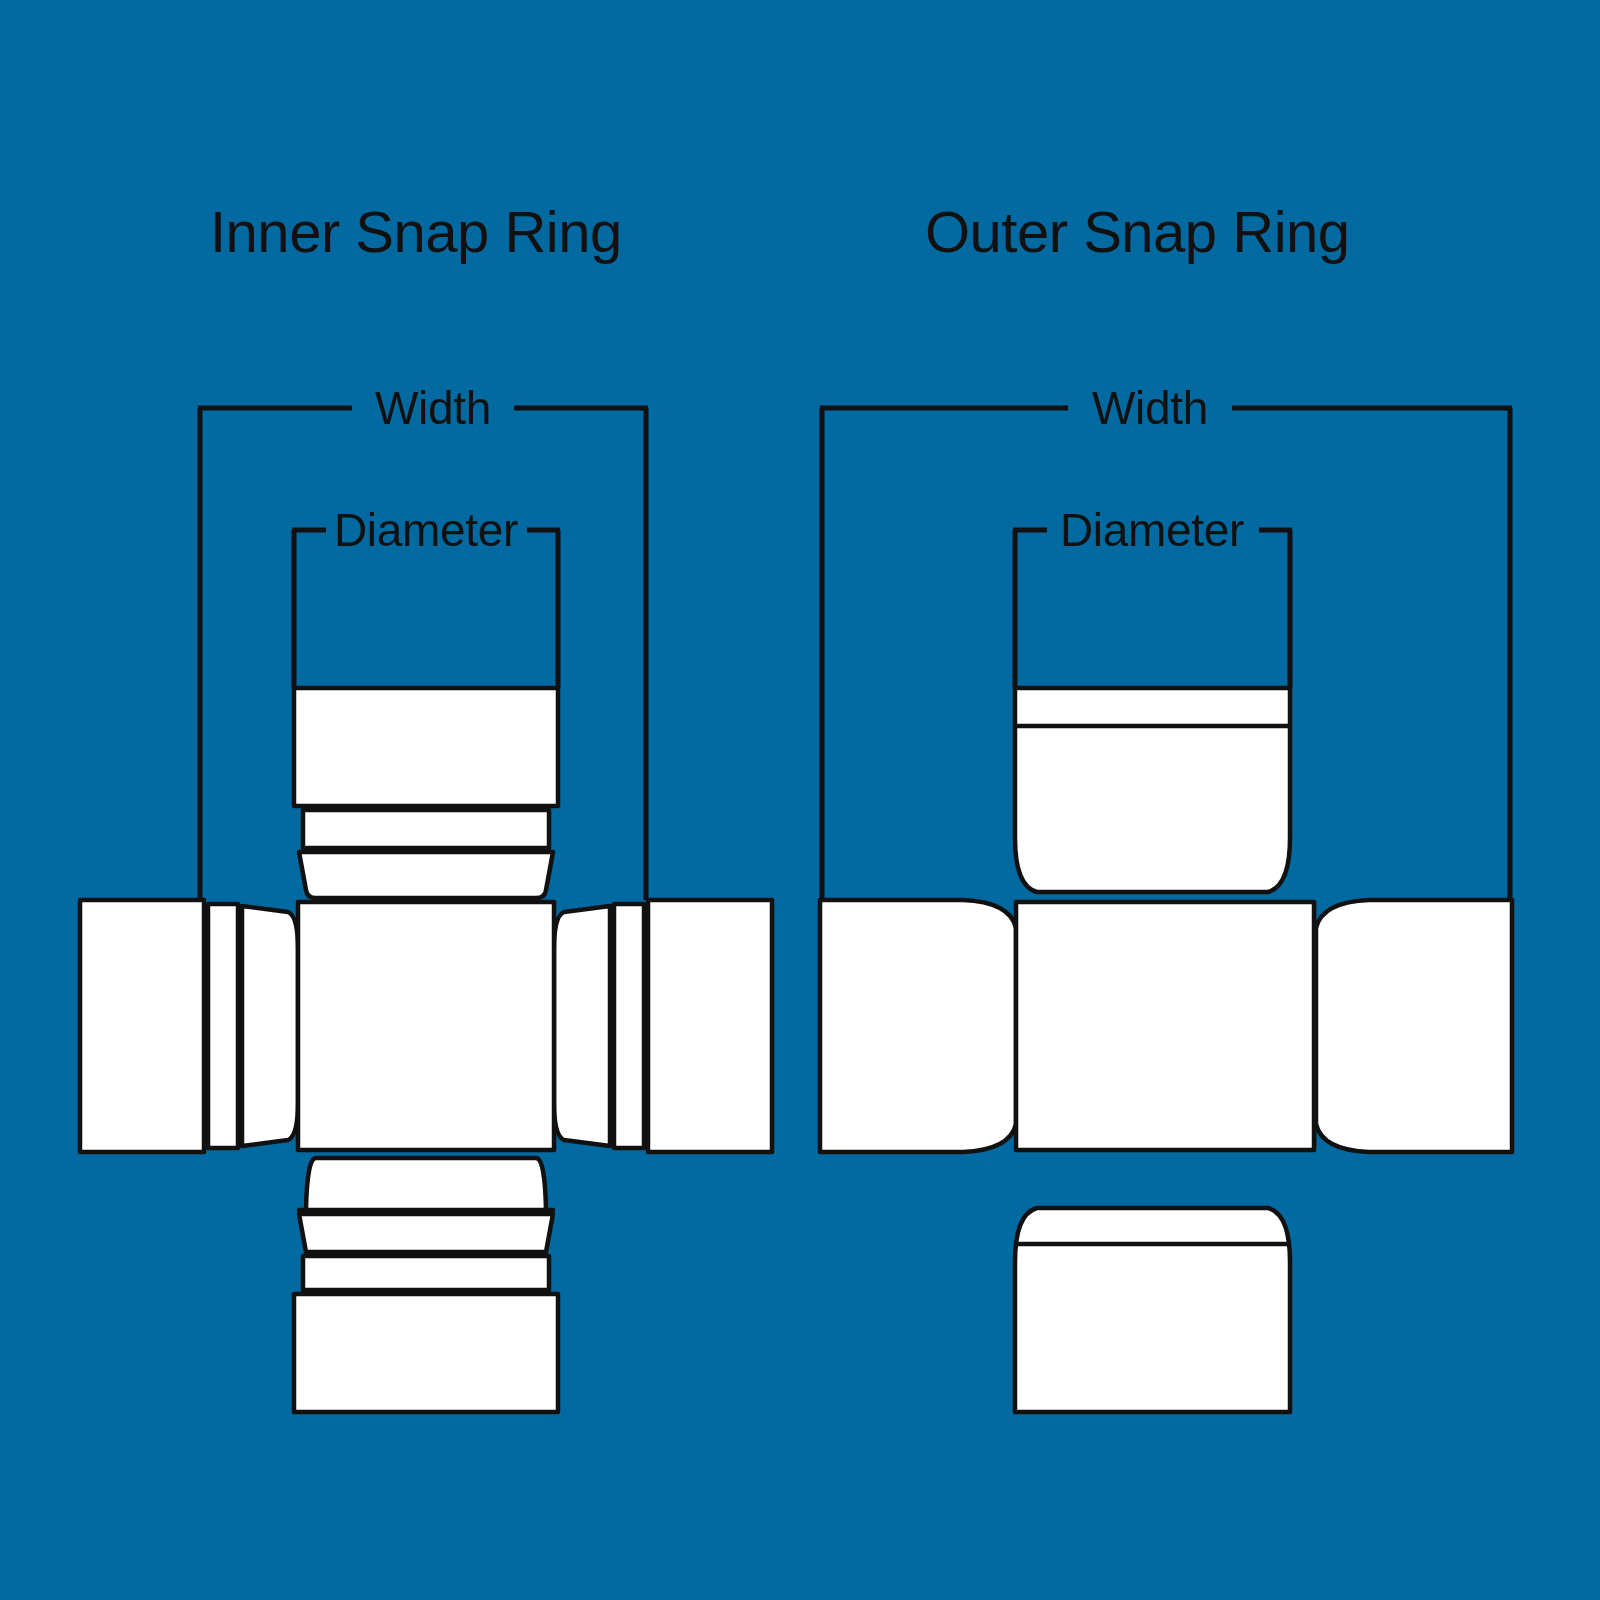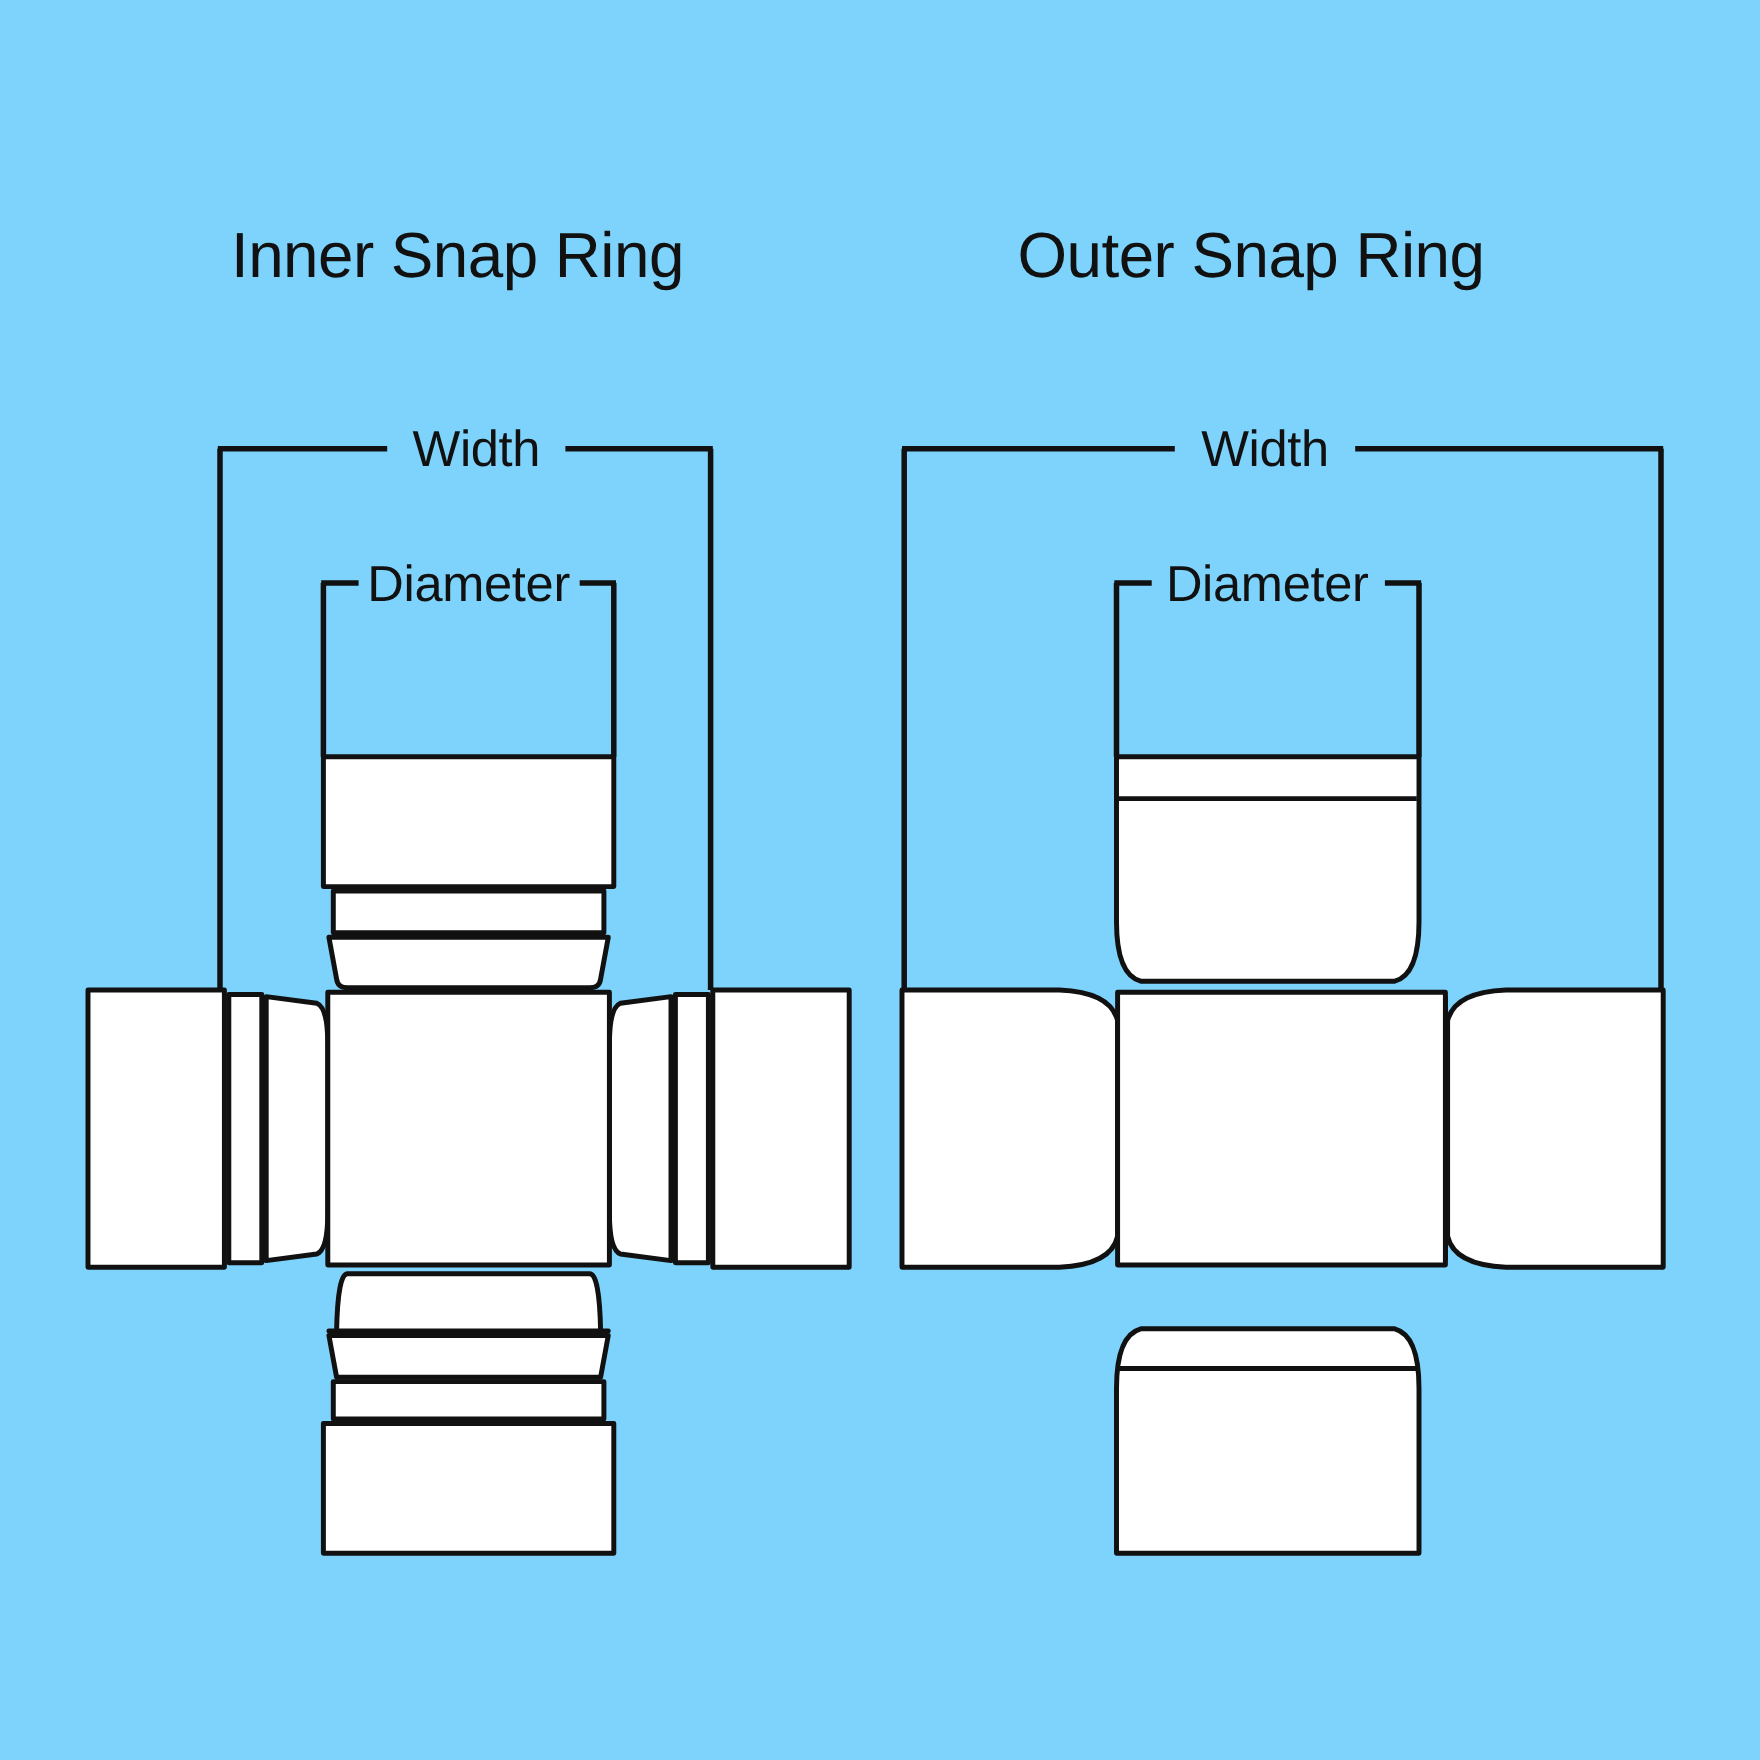--- a/index.html
+++ b/index.html
@@ -11,21 +11,21 @@
     width: 1600px;
     height: 1600px;
     font-family: "Liberation Sans", sans-serif;
     color: #111111;
     overflow: hidden;
   }
   #diagram-root {
     position: relative;
     width: 1600px;
     height: 1600px;
-    background: #7dd3fc;
+    background: #0369a1;
   }
   svg.figure {
     position: absolute;
     top: 0;
     left: 0;
     width: 1600px;
     height: 1600px;
     display: block;
   }
   .part-line {

